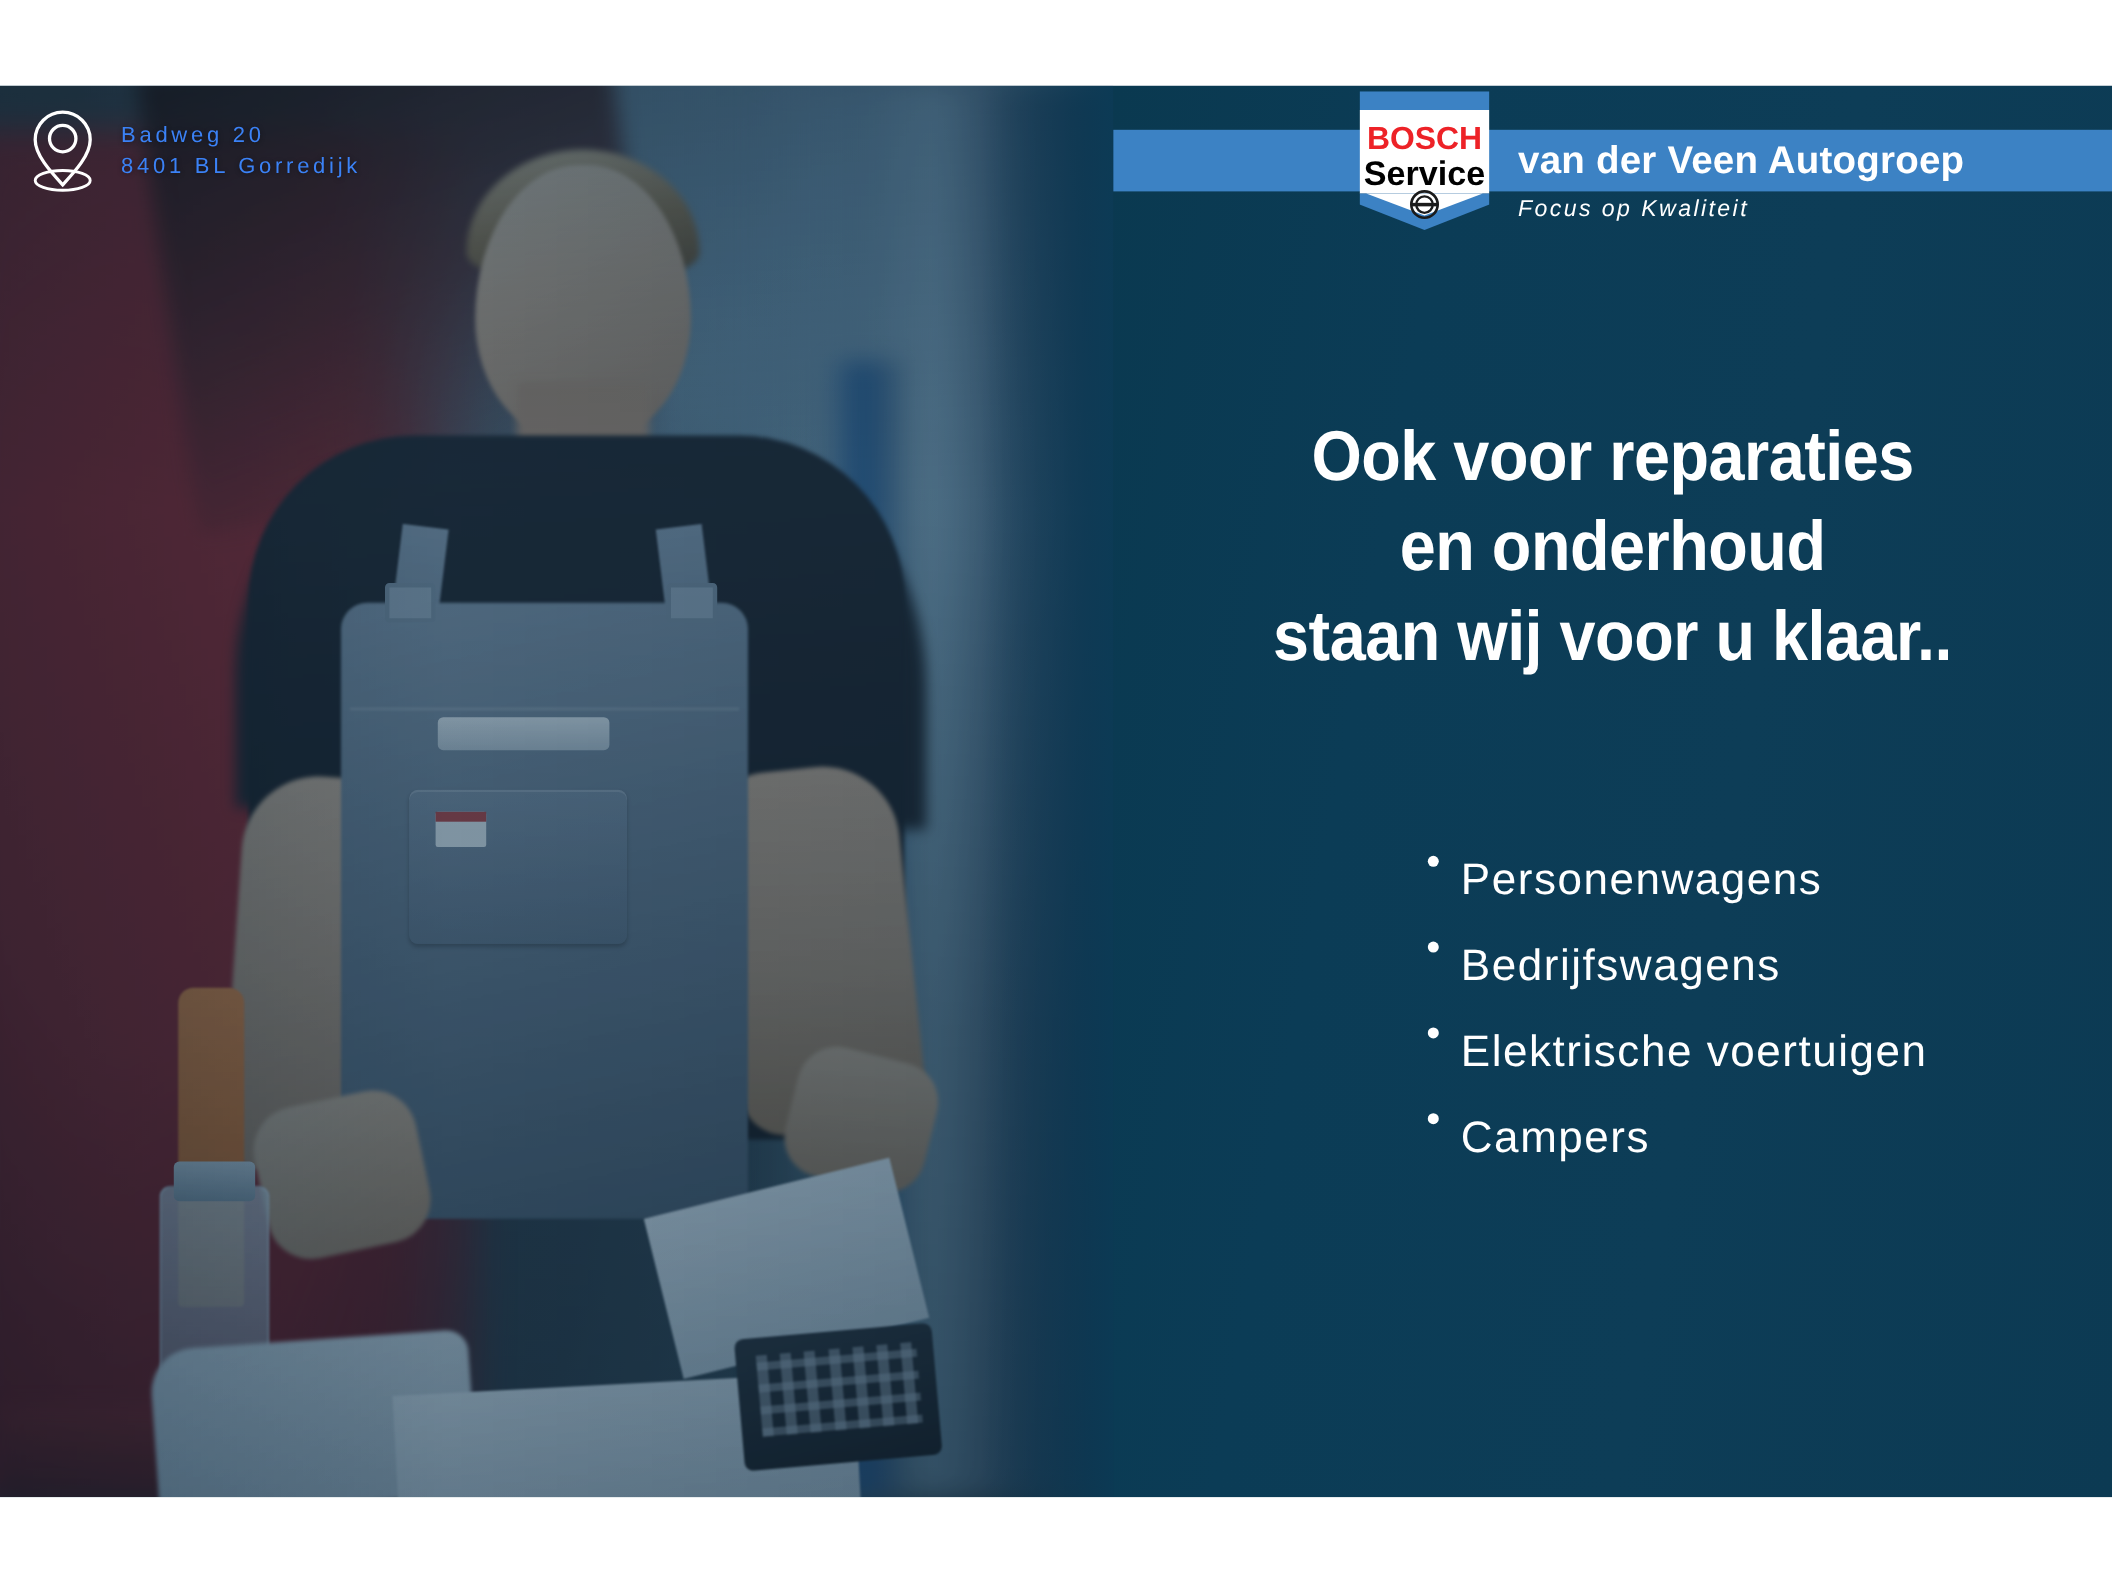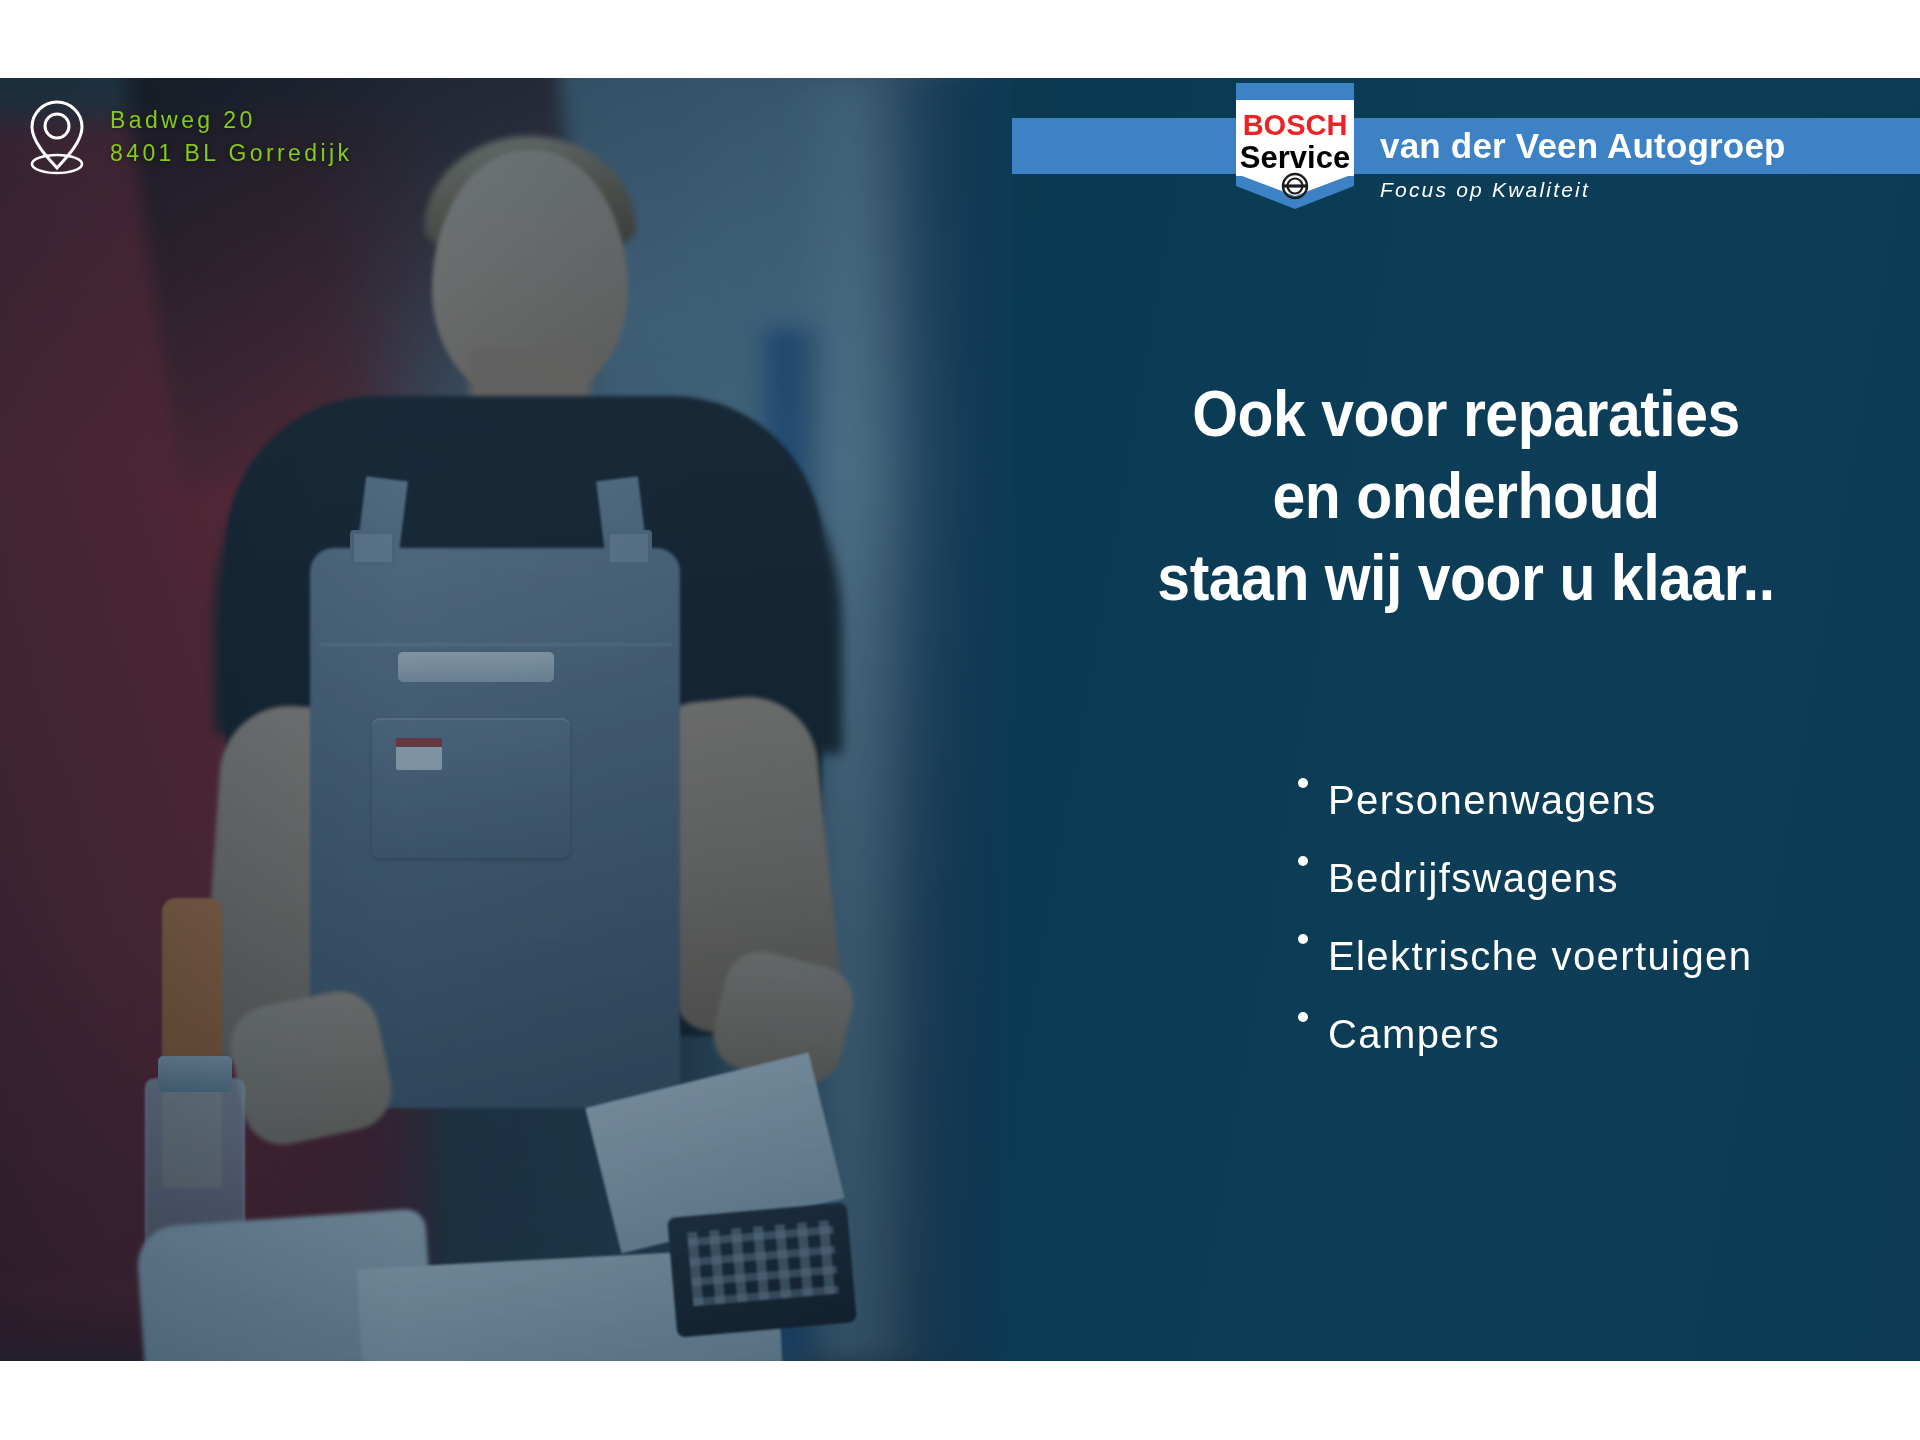--- a/index.html
+++ b/index.html
@@ -286,22 +286,22 @@
     position: absolute;
     left: 26px;
     top: 20px;
     display: flex;
     align-items: center;
     gap: 22px;
     z-index: 6;
   }
   #pin-icon { width: 62px; height: 78px; flex: none; }
   #address-lines {
-    color: #84cc16;
-    font-size: 23px;
+    color: #3b82f6;
+    font-size: 20px;
     line-height: 1.42;
     letter-spacing: 3.4px;
     font-weight: 400;
     text-shadow: 0 1px 5px rgba(0,0,0,0.42);
     white-space: nowrap;
   }
 
   
   #panel {
     position: absolute;

